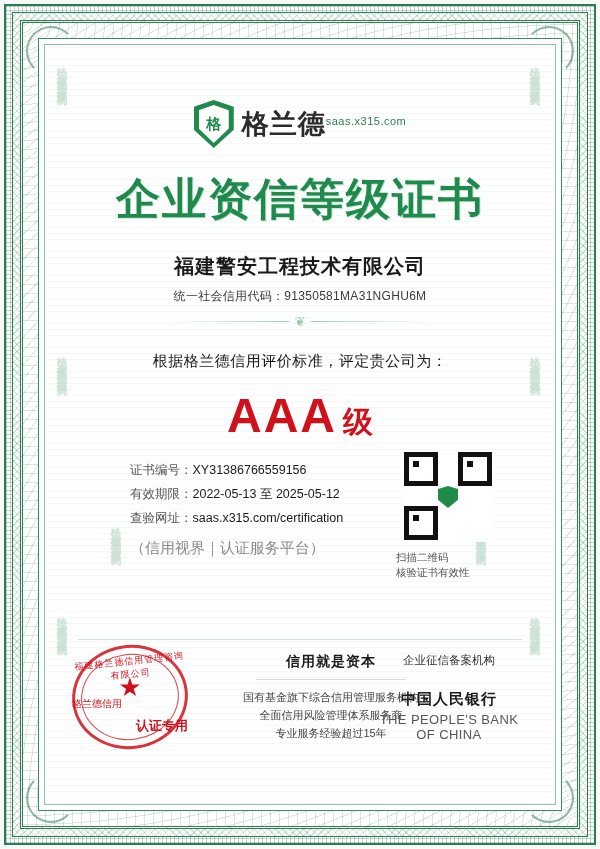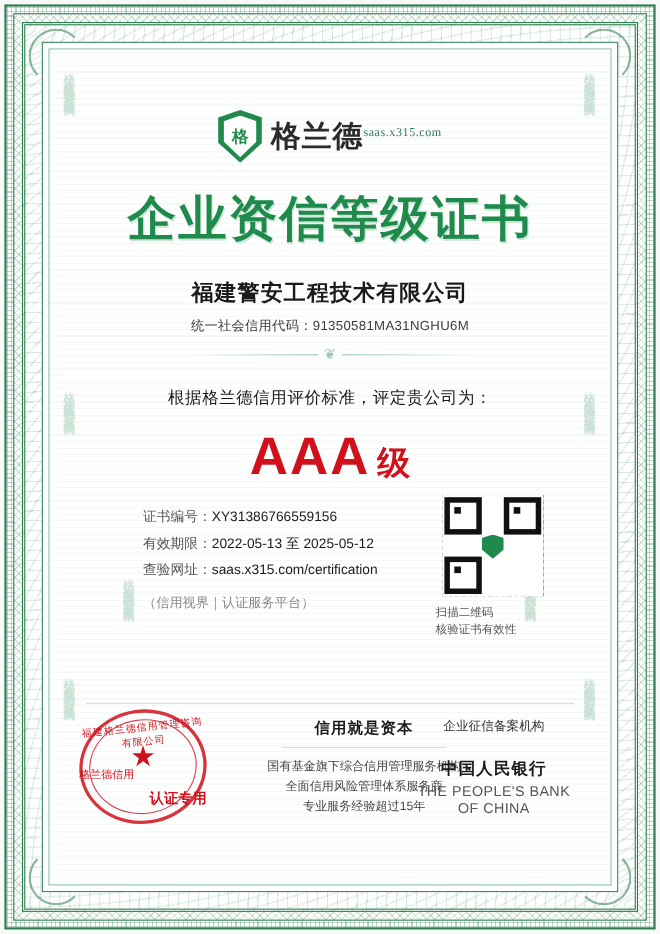--- a/index.html
+++ b/index.html
@@ -77,21 +77,21 @@
     display:flex;align-items:center;justify-content:center;position:relative;
   }
   .shield .inner{
     width:30px;height:38px;background:#fff;
     clip-path:polygon(50% 0,100% 14%,100% 62%,50% 100%,0 62%,0 14%);
     display:flex;align-items:center;justify-content:center;
     color:#1f8a4c;font-size:15px;font-weight:bold;
   }
   .brand{display:flex;flex-direction:row;line-height:1;text-align:right;}
   .brand .cn{font-size:27px;font-weight:bold;color:#2b2b2b;letter-spacing:1px;}
-  .brand .en{font-size:11px;color:#2e7d52;letter-spacing:.5px;margin-top:5px;font-family:Liberation Serif, serif;}
+  .brand .en{font-size:11px;color:#2e7d52;letter-spacing:.5px;margin-top:5px;}
 
   .main-title{
     position:absolute;left:0;right:0;top:122px;text-align:center;
     font-size:44px;font-weight:bold;color:#1f8a4c;letter-spacing:2px;
     text-shadow:1px 1px 0 #c9e6d6;
   }
 
   .company{
     position:absolute;left:0;right:0;top:205px;text-align:center;
     font-size:20px;font-weight:bold;color:#1a1a1a;letter-spacing:1px;
@@ -118,21 +118,21 @@
   }
   .grade .aaa{font-size:48px;font-weight:bold;color:#d0111b;letter-spacing:2px;}
   .grade .ji{font-size:30px;font-weight:bold;color:#d0111b;margin-left:6px;}
 
   .details{
     position:absolute;left:82px;top:410px;font-size:12.5px;color:#333;line-height:24px;
   }
   .details .row{display:flex;}
   .details .k{color:#555;min-width:62px;}
   .details .v{color:#1a1a1a;}
-  .tagline{margin-top:6px;color:#8a8a8a;font-size:12px;}
+  .tagline{margin-top:6px;color:#8a8a8a;font-size:15px;}
 
   .qr-block{position:absolute;right:52px;top:402px;text-align:left;width:104px;}
   .qr{
     width:92px;height:92px;margin:0 auto;position:relative;background:#fff;
     background-image:
       repeating-linear-gradient(90deg,#111 0 3px,#fff 3px 6px),
       repeating-linear-gradient(0deg,#111 0 3px,#fff 3px 6px);
     background-blend-mode:screen;
   }
   .qr .eye{position:absolute;width:24px;height:24px;border:5px solid #111;background:#fff;}

